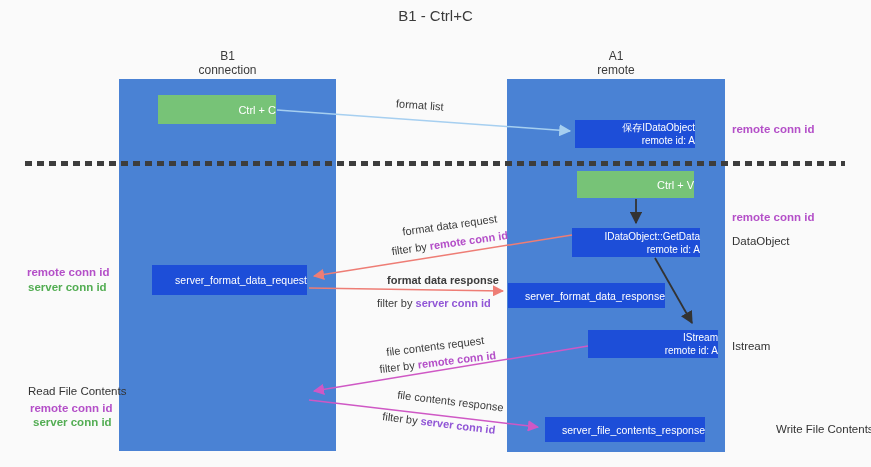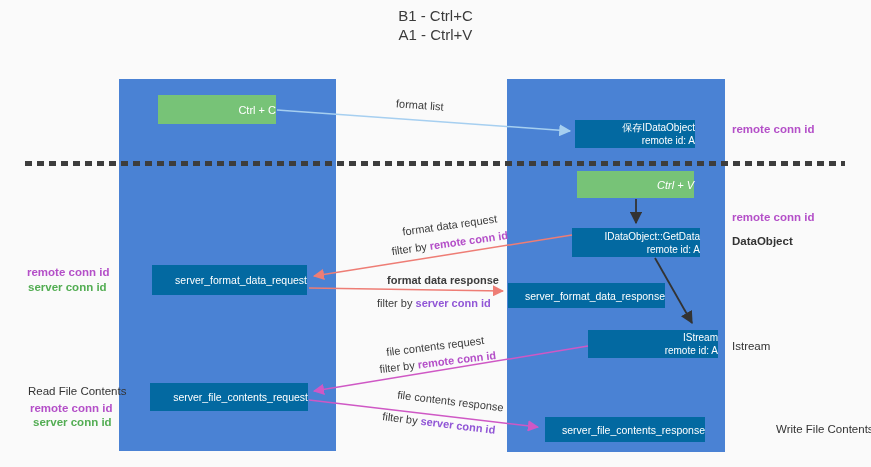--- a/index.html
+++ b/index.html
@@ -6,76 +6,80 @@
   body{font-family:"Liberation Sans",sans-serif;background:#fafafa;}
   .stage{position:relative;width:871px;height:467px;background:#fafafa;overflow:hidden;}
   .abs{position:absolute;}
   .title{width:871px;text-align:center;font-size:15px;color:#3b3b3b;line-height:19px;}
   .lane-header{text-align:center;font-size:12px;color:#3b3b3b;line-height:13.5px;}
   .lane{background:#4a82d4;}
   .divider{height:5px;background:repeating-linear-gradient(to right,#3d3d3d 0 7px,transparent 7px 12px);}
   .node{display:flex;flex-direction:column;align-items:flex-end;justify-content:center;
         color:#ffffff;text-align:center;box-sizing:border-box;}
   .green-box{background:#77c377;font-size:11px;}
-  .orange-box{background:#0369a1;font-size:10.5px;}
+  .orange-box{background:#1d4ed8;font-size:10.5px;}
   .orange-box.twoline{font-size:10px;line-height:13px;}
   .gap-label{font-size:11px;color:#3c3c3c;white-space:nowrap;}
   .rot-up8{transform:rotate(-8deg);}
   .rot-up7{transform:rotate(-7deg);}
   .rot-dn7{transform:rotate(7deg);}
   .rot-dn4{transform:rotate(4deg);}
   .side-label{font-size:11.5px;color:#333;white-space:nowrap;}
   .magenta{color:#b44fc8;font-weight:bold;}
   .green-txt{color:#53ad53;font-weight:bold;}
   .purple{color:#9156d6;font-weight:bold;}
   svg.overlay{position:absolute;left:0;top:0;pointer-events:none;}
   .z1{z-index:1}.z2{z-index:2}.z3{z-index:3}.z4{z-index:4}.z5{z-index:5}
 </style>
 </head>
 <body>
 
 <div class="stage">
 
   <div class="abs title z5" style="top:6px;left:0;">
     <div>B1 - Ctrl+C</div>
-    <div>A1 - Ctrl+V</div>
   </div>
 
+  <div class="abs lane-header z5" style="left:119px;top:50px;width:217px;">
+    <div>B1</div>
+    <div>connection</div>
+  </div>
+  <div class="abs lane-header z5" style="left:507px;top:50px;width:218px;">
+    <div>A1</div>
+    <div>remote</div>
+  </div>
 
   <div class="abs lane z1" style="left:119px;top:79px;width:217px;height:372px;"></div>
   <div class="abs lane z1" style="left:507px;top:79px;width:218px;height:373px;"></div>
 
   <div class="abs divider z2" style="left:25px;top:161px;width:820px;"></div>
 
   <div class="abs node green-box z3" style="left:158px;top:95px;width:118px;height:29px;">
     <span>Ctrl + C</span>
   </div>
   <div class="abs node orange-box twoline z3" style="left:575px;top:120px;width:120px;height:28px;">
     <div>保存IDataObject</div>
     <div>remote id: A</div>
   </div>
-  <div class="abs node green-box z3" style="left:577px;top:171px;width:117px;height:27px;font-style:italic;">
+  <div class="abs node green-box z3" style="left:577px;top:171px;width:117px;height:27px;">
     <span>Ctrl + V</span>
   </div>
   <div class="abs node orange-box twoline z3" style="left:572px;top:228px;width:128px;height:29px;">
     <div>IDataObject::GetData</div>
     <div>remote id: A</div>
   </div>
   <div class="abs node orange-box z3" style="left:508px;top:283px;width:157px;height:25px;">
     <span>server_format_data_response</span>
   </div>
   <div class="abs node orange-box z3" style="left:152px;top:265px;width:155px;height:30px;">
     <span>server_format_data_request</span>
   </div>
   <div class="abs node orange-box twoline z3" style="left:588px;top:330px;width:130px;height:28px;">
     <div>IStream</div>
     <div>remote id: A</div>
-  </div>
-  <div class="abs node orange-box z3" style="left:150px;top:383px;width:158px;height:28px;">
-    <span>server_file_contents_request</span>
   </div>
   <div class="abs node orange-box z3" style="left:545px;top:417px;width:160px;height:25px;">
     <span>server_file_contents_response</span>
   </div>
 
   <svg class="overlay z4" width="871" height="467" viewBox="0 0 871 467">
     <defs>
       <marker id="m-blue" viewBox="0 0 10 10" refX="9" refY="5" markerWidth="8" markerHeight="8" orient="auto">
           <path d="M0,0 L10,5 L0,10 z" fill="#a6cff0"></path>
         </marker>
@@ -115,21 +119,21 @@
     <span>filter by </span><span class="magenta">remote conn id</span>
   </div>
 
   <div class="abs gap-label rot-dn7 z5" style="left:397px;top:395px;">file contents response</div>
   <div class="abs gap-label rot-dn7 z5" style="left:382px;top:417px;">
     <span>filter by </span><span class="purple">server conn id</span>
   </div>
 
   <div class="abs side-label magenta z5" style="left:732px;top:123px;">remote conn id</div>
   <div class="abs side-label magenta z5" style="left:732px;top:211px;">remote conn id</div>
-  <div class="abs side-label z5" style="left:732px;top:235px;font-weight:bold;">DataObject</div>
+  <div class="abs side-label z5" style="left:732px;top:235px;">DataObject</div>
   <div class="abs side-label z5" style="left:732px;top:340px;">Istream</div>
   <div class="abs side-label z5" style="left:735px;top:423px;margin-left:41px;">Write File Contents</div>
 
   <div class="abs side-label magenta z5" style="left:27px;top:266px;">remote conn id</div>
   <div class="abs side-label green-txt z5" style="left:28px;top:281px;">server conn id</div>
   <div class="abs side-label z5" style="left:28px;top:385px;">Read File Contents</div>
   <div class="abs side-label magenta z5" style="left:30px;top:402px;">remote conn id</div>
   <div class="abs side-label green-txt z5" style="left:33px;top:416px;">server conn id</div>
 
 </div>

